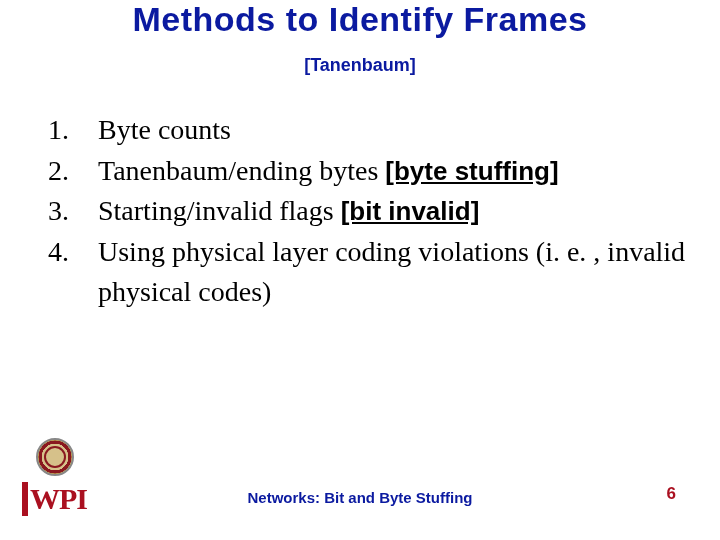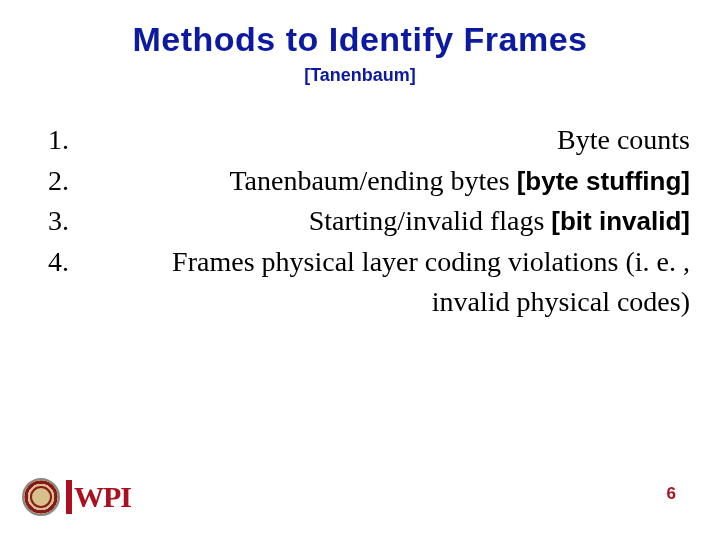--- a/index.html
+++ b/index.html
@@ -11,54 +11,54 @@
     font-family: "Times New Roman", Times, serif;
     overflow: hidden;
   }
   .title {
     text-align: center;
     font-family: "Comic Sans MS", "Chalkboard SE", sans-serif;
     font-weight: bold;
     color: #0b1aa0;
     font-size: 34px;
     letter-spacing: 0.5px;
-    margin-top: 20px;
+    margin-top: 0;
   }
   .subtitle {
     text-align: center;
     font-family: "Comic Sans MS", "Chalkboard SE", sans-serif;
     font-weight: bold;
     color: #0b1aa0;
     font-size: 18px;
-    margin-top: 6px;
+    margin-top: 16px;
   }
   .list {
     margin-top: 34px;
     margin-left: 48px;
     margin-right: 30px;
   }
   .item {
     display: flex;
     align-items: flex-start;
     font-size: 28px;
     line-height: 1.45;
     color: #000;
   }
   .num {
     width: 50px;
     flex-shrink: 0;
   }
   .body {
     flex: 1;
-    text-align: right;
   }
   .tag {
     font-family: "Comic Sans MS", "Chalkboard SE", sans-serif;
     font-weight: bold;
     font-size: 26px;
+    text-decoration: underline;
   }
   .footer {
     position: absolute;
     bottom: 20px;
     left: 0;
     right: 0;
     height: 50px;
   }
   .footer-text {
     position: absolute;
@@ -80,20 +80,21 @@
     color: #aa1020;
     font-size: 17px;
   }
   .logo {
     position: absolute;
     left: 22px;
     bottom: 4px;
     display: flex;
     align-items: center;
     gap: 6px;
+    flex-direction: column;
   }
   .seal {
     width: 38px;
     height: 38px;
     border-radius: 50%;
     background: radial-gradient(circle at 50% 50%, #d6c18a 0 55%, #8a1820 56% 68%, #c0a050 69% 100%);
     border: 2px solid #888;
     position: relative;
   }
   .seal::after {
@@ -142,27 +143,28 @@
   </div>
   <div class="item">
     <div class="num">3.</div>
     <div class="body">
       <span>Starting/invalid flags  </span><span class="tag">[bit invalid]</span>
     </div>
   </div>
   <div class="item">
     <div class="num">4.</div>
     <div class="body">
-      <span>Frames physical layer coding  violations (i. e. , invalid physical codes)</span><span class="tag"></span>
+      <span>Using physical layer coding  violations (i. e. , invalid physical codes)</span><span class="tag"></span>
     </div>
   </div>
 </div>
 
 <div class="footer">
   <div class="logo">
     <div class="seal"></div>
     <div class="wpi">
       <div class="bar"></div>
       <div class="wpi-text">WPI</div>
     </div>
   </div>
+  <div class="footer-text">Networks: Bit and Byte Stuffing</div>
   <div class="page-num">6</div>
 </div>
 
 </body></html>

